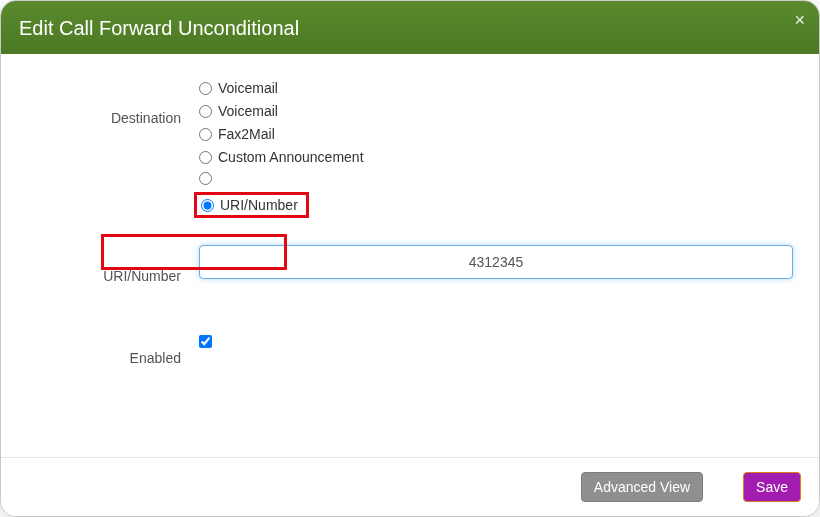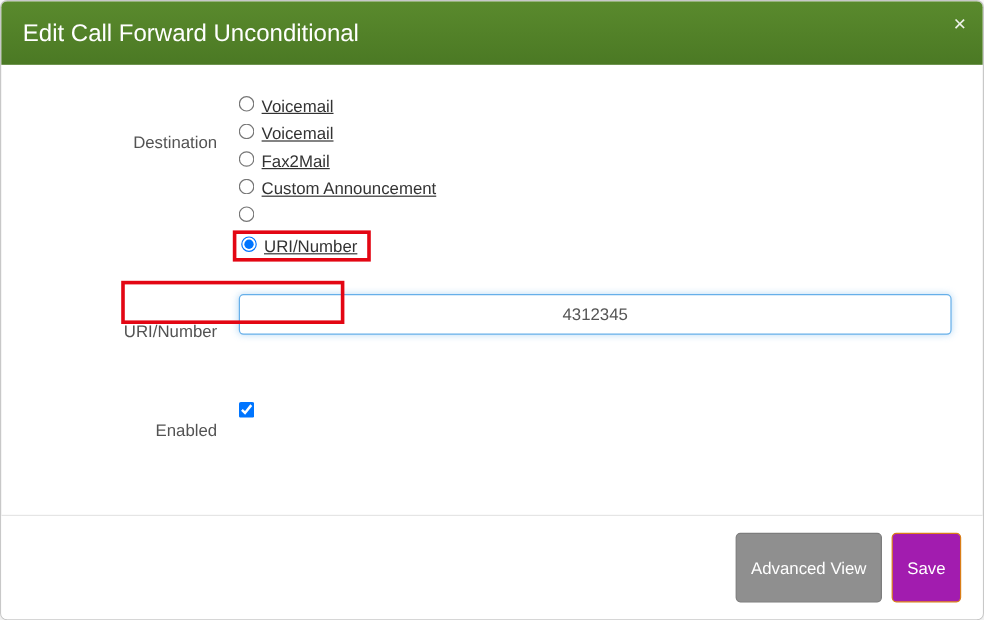--- a/index.html
+++ b/index.html
@@ -7,21 +7,21 @@
     margin: 0; padding: 0;
     font-family: "Helvetica Neue", Helvetica, Arial, sans-serif;
     font-size: 14px;
     color: #333;
     background: #fff;
   }
   .modal {
     width: 820px;
     height: 517px;
     border: 1px solid #c8c8c8;
-    border-radius: 6px;
+    border-radius: 16px;
     box-shadow: 0 4px 18px rgba(0,0,0,0.15);
     overflow: hidden;
     position: relative;
     background: #fff;
   }
   .modal-header {
     background: linear-gradient(#5a8a2d, #4b7924);
     color: #fff;
     padding: 16px 18px 14px 18px;
     position: relative;
@@ -64,23 +64,22 @@
     flex: 1;
     padding-right: 6px;
   }
   .radio-list {
     display: flex;
     flex-direction: column;
     gap: 7px;
   }
   .radio-item {
     display: flex;
-    align-items: flex-start;
+    align-items: center;
     gap: 6px;
-    text-decoration: underline;
   }
   .radio-item input[type=radio] {
     margin: 0;
   }
   .radio-item.boxed {
     border: 3px solid #e30613;
     padding: 2px 8px 2px 4px;
     display: inline-flex;
     width: fit-content;
     margin-left: -5px;
@@ -116,26 +115,27 @@
     bottom: 0; left: 0; right: 0;
     border-top: 1px solid #e5e5e5;
     padding: 14px 18px;
     display: flex;
     justify-content: flex-end;
     gap: 8px;
     background: #fff;
   }
   .btn {
     display: inline-block;
-    padding: 20px 12px;
+    padding: 6px 12px;
     font-size: 14px;
     border-radius: 4px;
     cursor: pointer;
     color: #fff;
     border: 1px solid transparent;
+    margin-left: 32px;
   }
   .btn-default {
     background: #8f8f8f;
     border-color: #7d7d7d;
   }
   .btn-primary {
     background: #a21caf;
     border-color: #d97e18;
   }
   input[type=checkbox]{ margin:0; }

